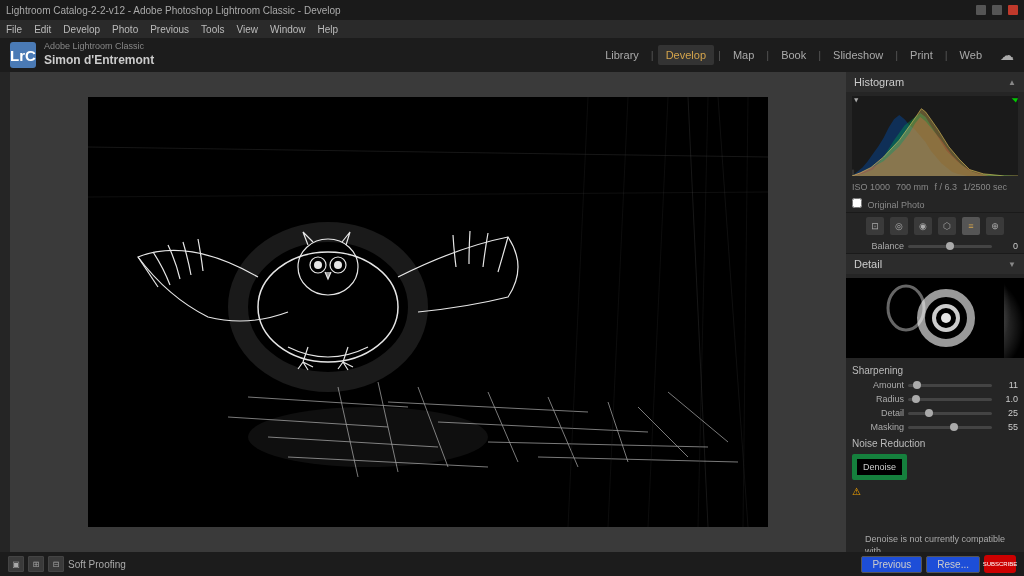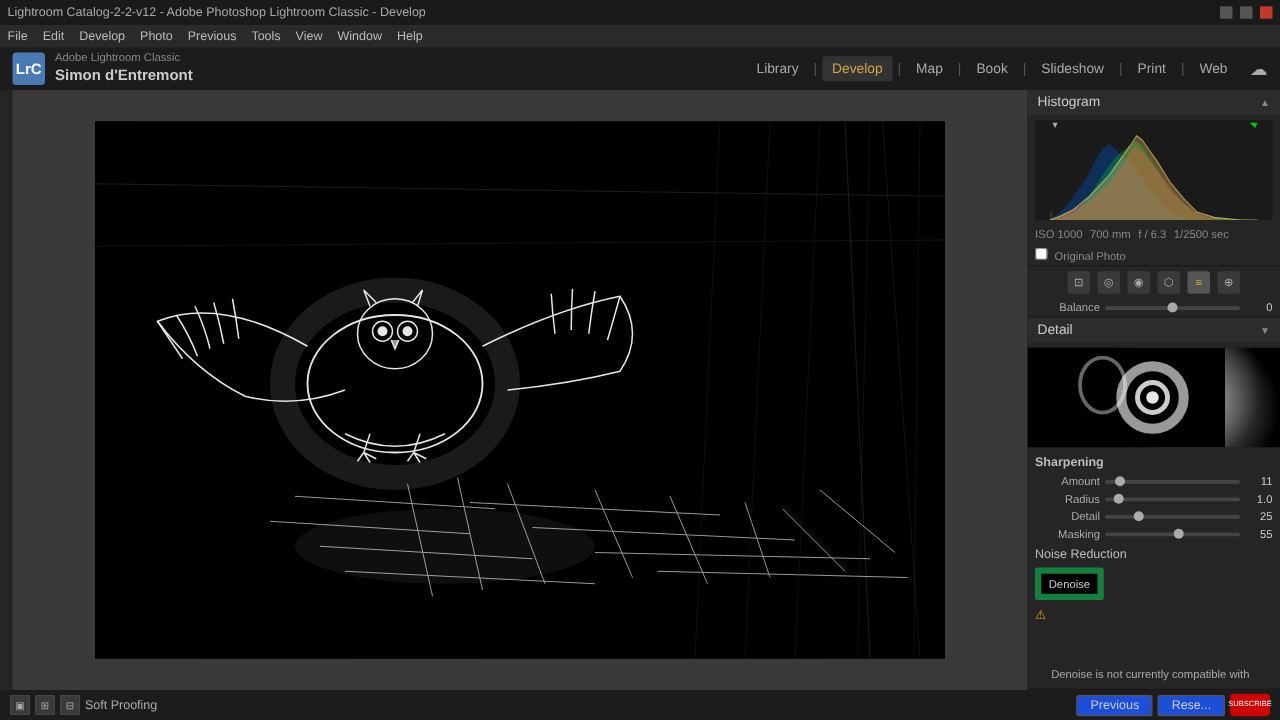--- a/index.html
+++ b/index.html
@@ -62,21 +62,21 @@
       align-items: center;
       gap: 8px;
     }
     #lr-logo {
       width: 26px; height: 26px;
       background: #4a7ab5;
       border-radius: 3px;
       display: flex;
       align-items: center;
       justify-content: center;
-      font-size: 12px;
+      font-size: 15px;
       font-weight: bold;
       color: #fff;
     }
     #user-info { font-size: 10px; color: #aaa; line-height: 1.3; }
     #user-name { font-size: 12px; color: #ccc; font-weight: bold; }
     #nav-modules {
       display: flex;
       align-items: center;
       gap: 2px;
       font-size: 11px;
@@ -152,21 +152,21 @@
 
     
     #owl-svg {
       position: absolute;
       top: 0; left: 0;
       width: 100%; height: 100%;
     }
 
     
     #right-panel {
-      width: 202px;
+      width: 178px;
       background: #252525;
       overflow-y: auto;
       overflow-x: hidden;
     }
     #right-panel::-webkit-scrollbar { width: 4px; }
     #right-panel::-webkit-scrollbar-track { background: #1a1a1a; }
     #right-panel::-webkit-scrollbar-thumb { background: #555; }
 
     
     .panel-section {
@@ -289,21 +289,21 @@
       background: 
         radial-gradient(circle at 60% 40%, rgba(255,255,255,0.8) 0%, rgba(255,255,255,0.3) 20%, transparent 50%),
         radial-gradient(circle at 70% 60%, rgba(255,255,255,0.5) 0%, transparent 40%),
         #000;
     }
 
     .sub-section-label {
       font-size: 10px;
       color: #bbb;
       padding: 3px 6px 2px;
-      font-weight: bold;
+      font-weight: normal;
     }
 
     
     .noise-section {
       padding: 2px 0;
     }
     .noise-label {
       font-size: 10px;
       color: #bbb;
       padding: 2px 6px;

